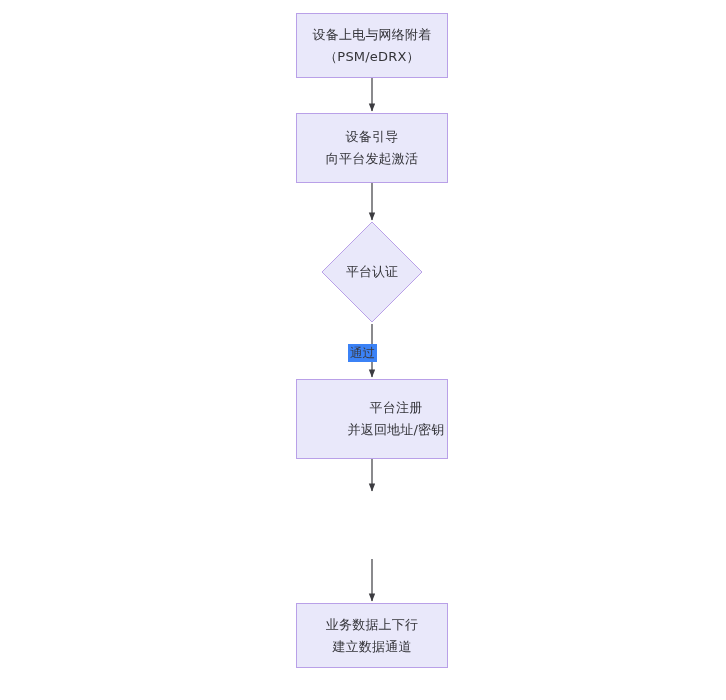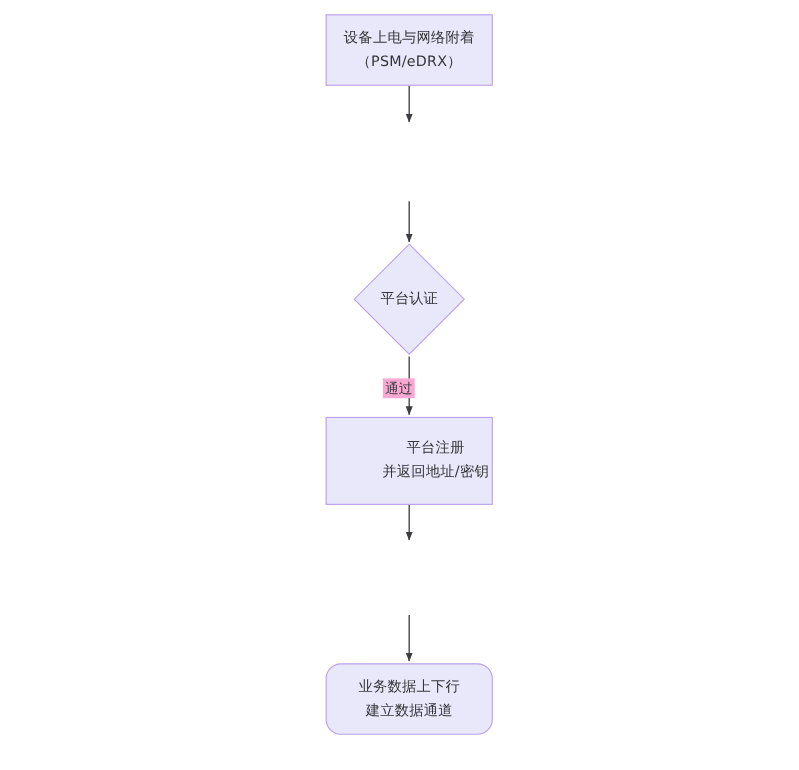--- a/index.html
+++ b/index.html
@@ -72,21 +72,21 @@
     font-size: 13px;
     line-height: 22px;
     text-align: left;
     white-space: nowrap;
   }
   .edge-label {
     position: absolute;
     font-size: 12.5px;
     line-height: 16px;
     color: #3a3a40;
-    background: #f9a8d4;
+    background: #3b82f6;
     padding: 1px 2px;
     white-space: nowrap;
   }
 </style>
 </head>
 <body>
 
 <div id="flow-canvas">
 
   <svg id="flow-svg" viewBox="0 0 726 700" xmlns="http://www.w3.org/2000/svg">
@@ -105,34 +105,38 @@
     <line x1="372" y1="459" x2="372" y2="491" stroke="#3c3c41" stroke-width="1.2" marker-end="url(#arrowhead)"></line>
 
     <line x1="372" y1="559" x2="372" y2="601" stroke="#3c3c41" stroke-width="1.2" marker-end="url(#arrowhead)"></line>
   </svg>
 
   <div class="node process" style="left:296px; top:13px; width:152px; height:65px;">
     <span class="node-line">设备上电与网络附着</span>
     <span class="node-line">（PSM/eDRX）</span>
   </div>
 
+  <div class="node process" style="left:296px; top:113px; width:152px; height:70px;">
+    <span class="node-line">设备引导</span>
+    <span class="node-line">向平台发起激活</span>
+  </div>
 
   <div class="diamond-wrap" style="left:321px; top:221px;">
     <svg class="diamond-shape" viewBox="0 0 102 102" xmlns="http://www.w3.org/2000/svg">
       <polygon points="51,1 101,51 51,101 1,51" fill="#e9e8fa" stroke="#b9a0e8" stroke-width="1"></polygon>
     </svg>
     <div class="diamond-label">平台认证</div>
   </div>
 
   <div class="edge-label" style="left:348px; top:344px;">通过</div>
 
   <div class="node process" style="left:296px; top:379px; width:152px; height:80px;padding-left:48px;">
     <span class="node-line">平台注册</span>
     <span class="node-line">并返回地址/密钥</span>
   </div>
 
 
-  <div class="node process" style="left:296px; top:603px; width:152px; height:65px;border-radius:14px;">
+  <div class="node process" style="left:296px; top:603px; width:152px; height:65px;">
     <span class="node-line">业务数据上下行</span>
     <span class="node-line">建立数据通道</span>
   </div>
 
 </div>
 
 </body></html>

